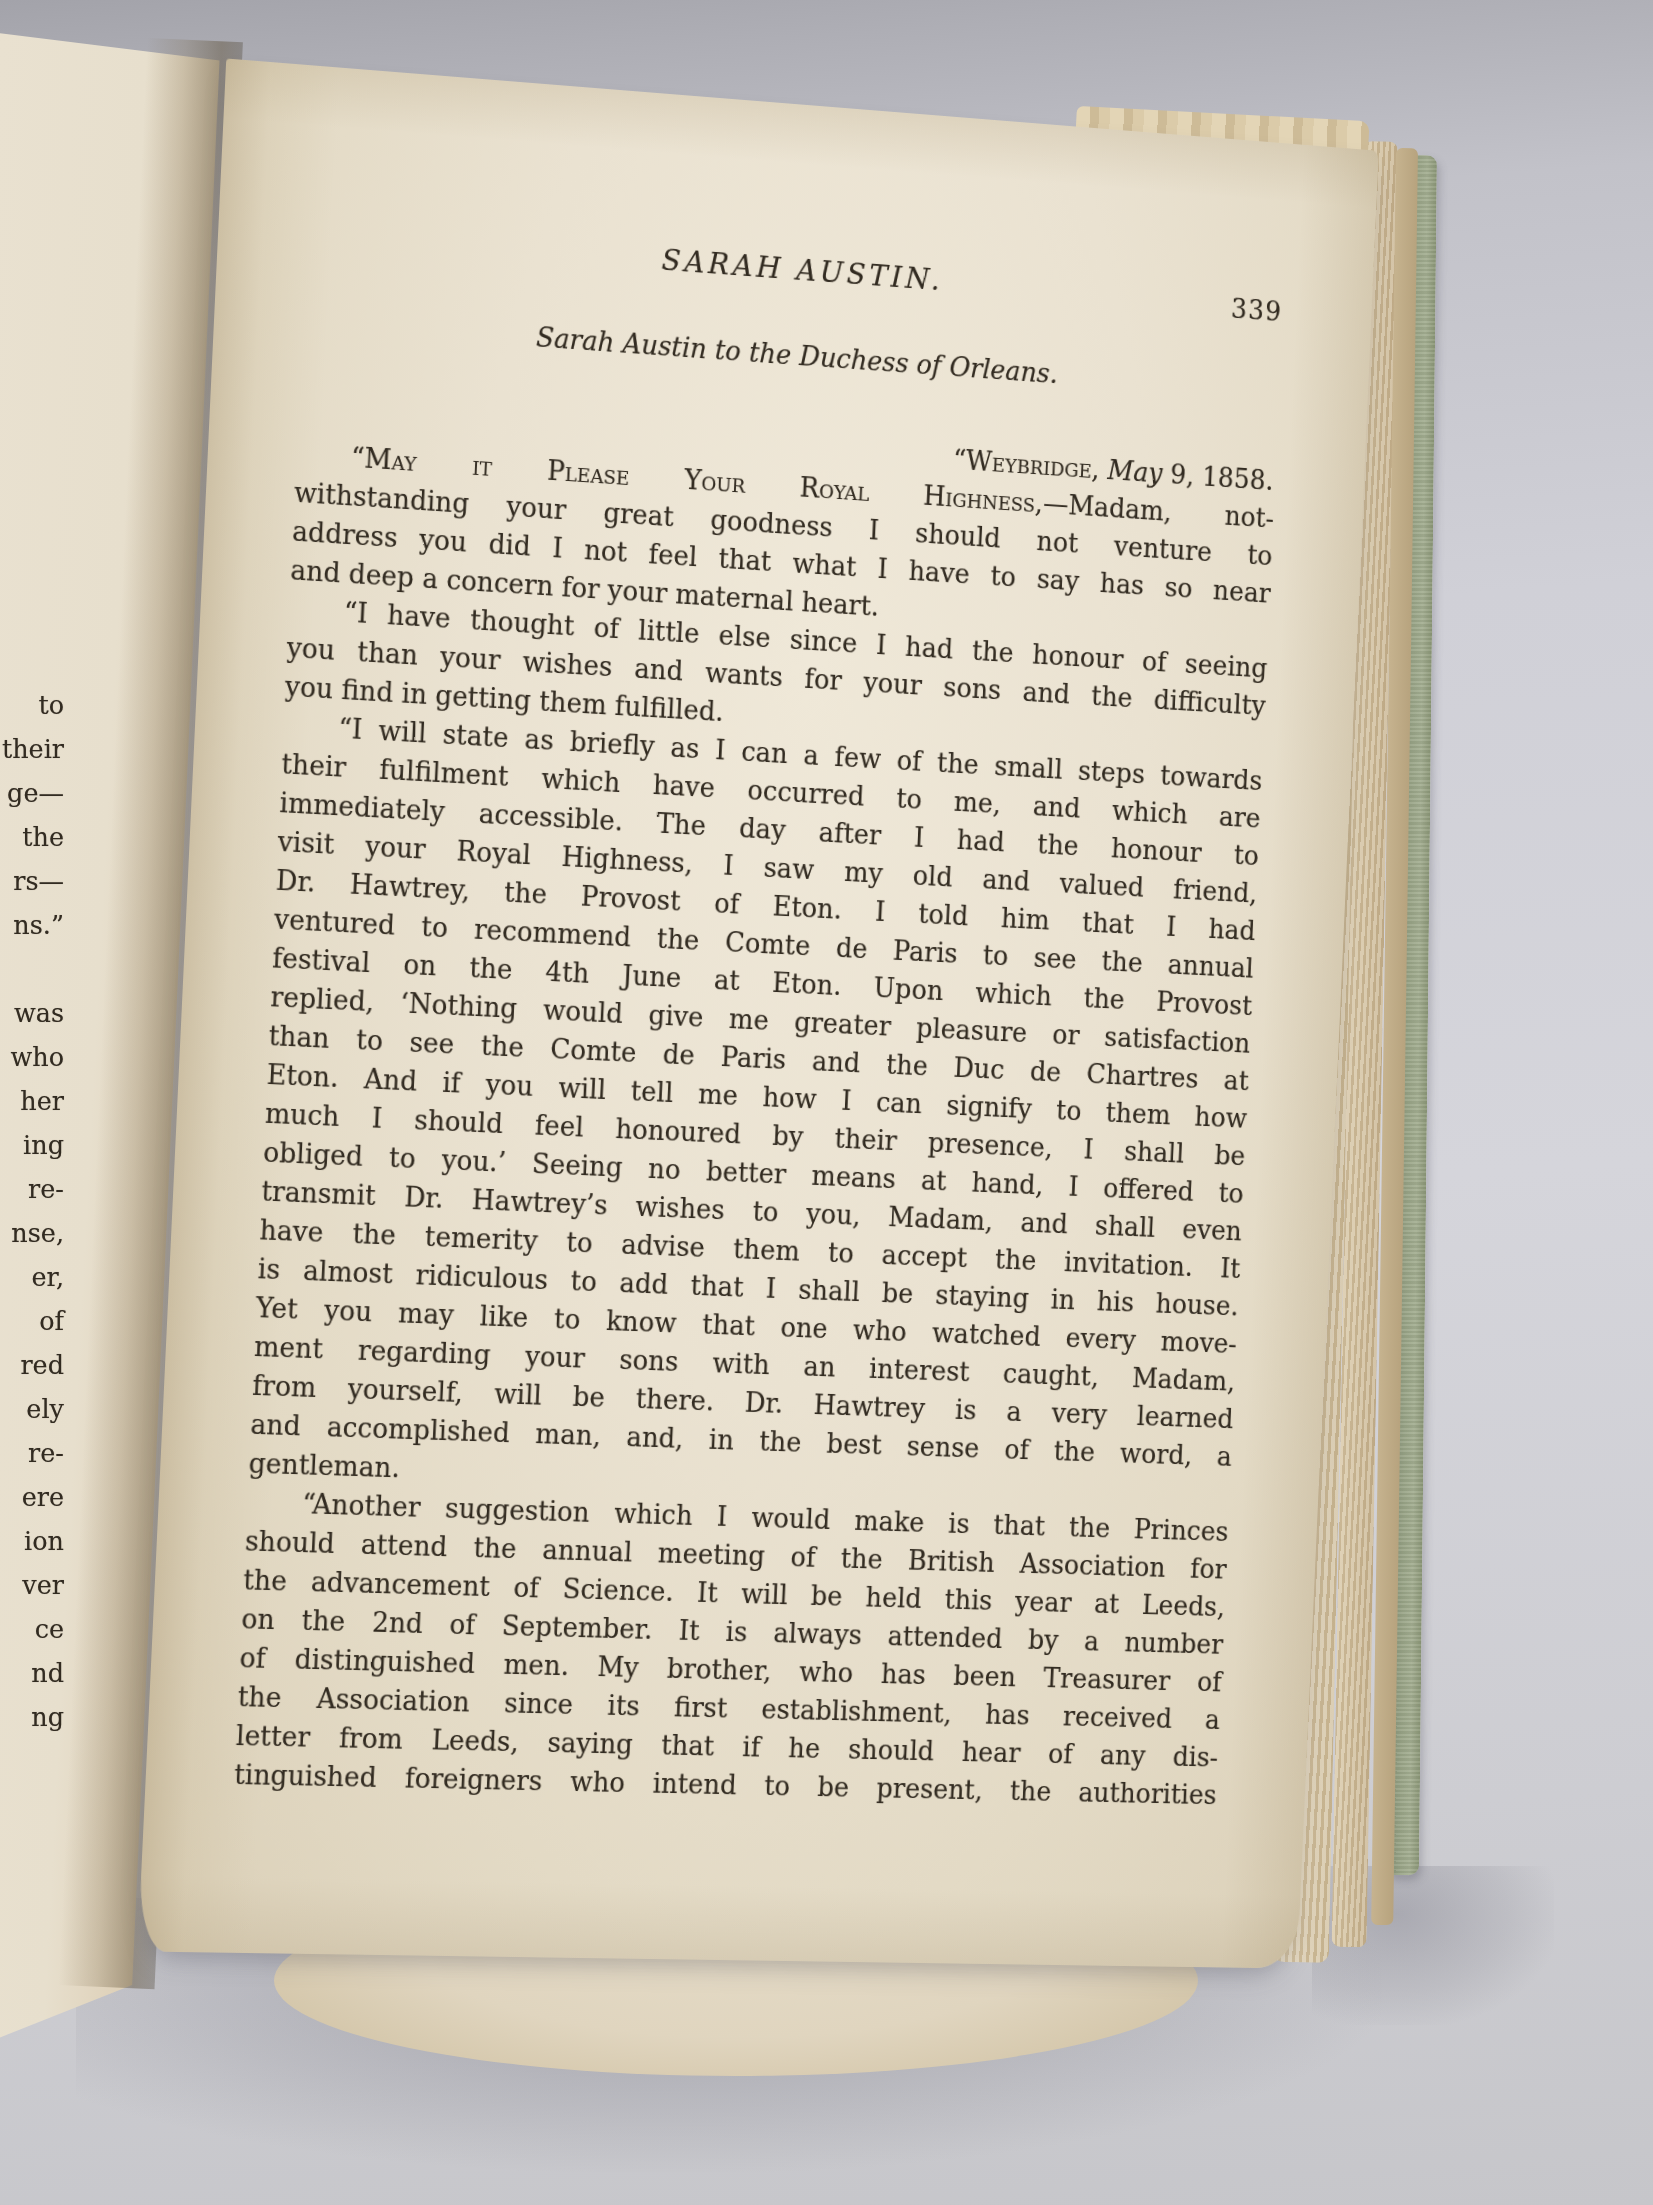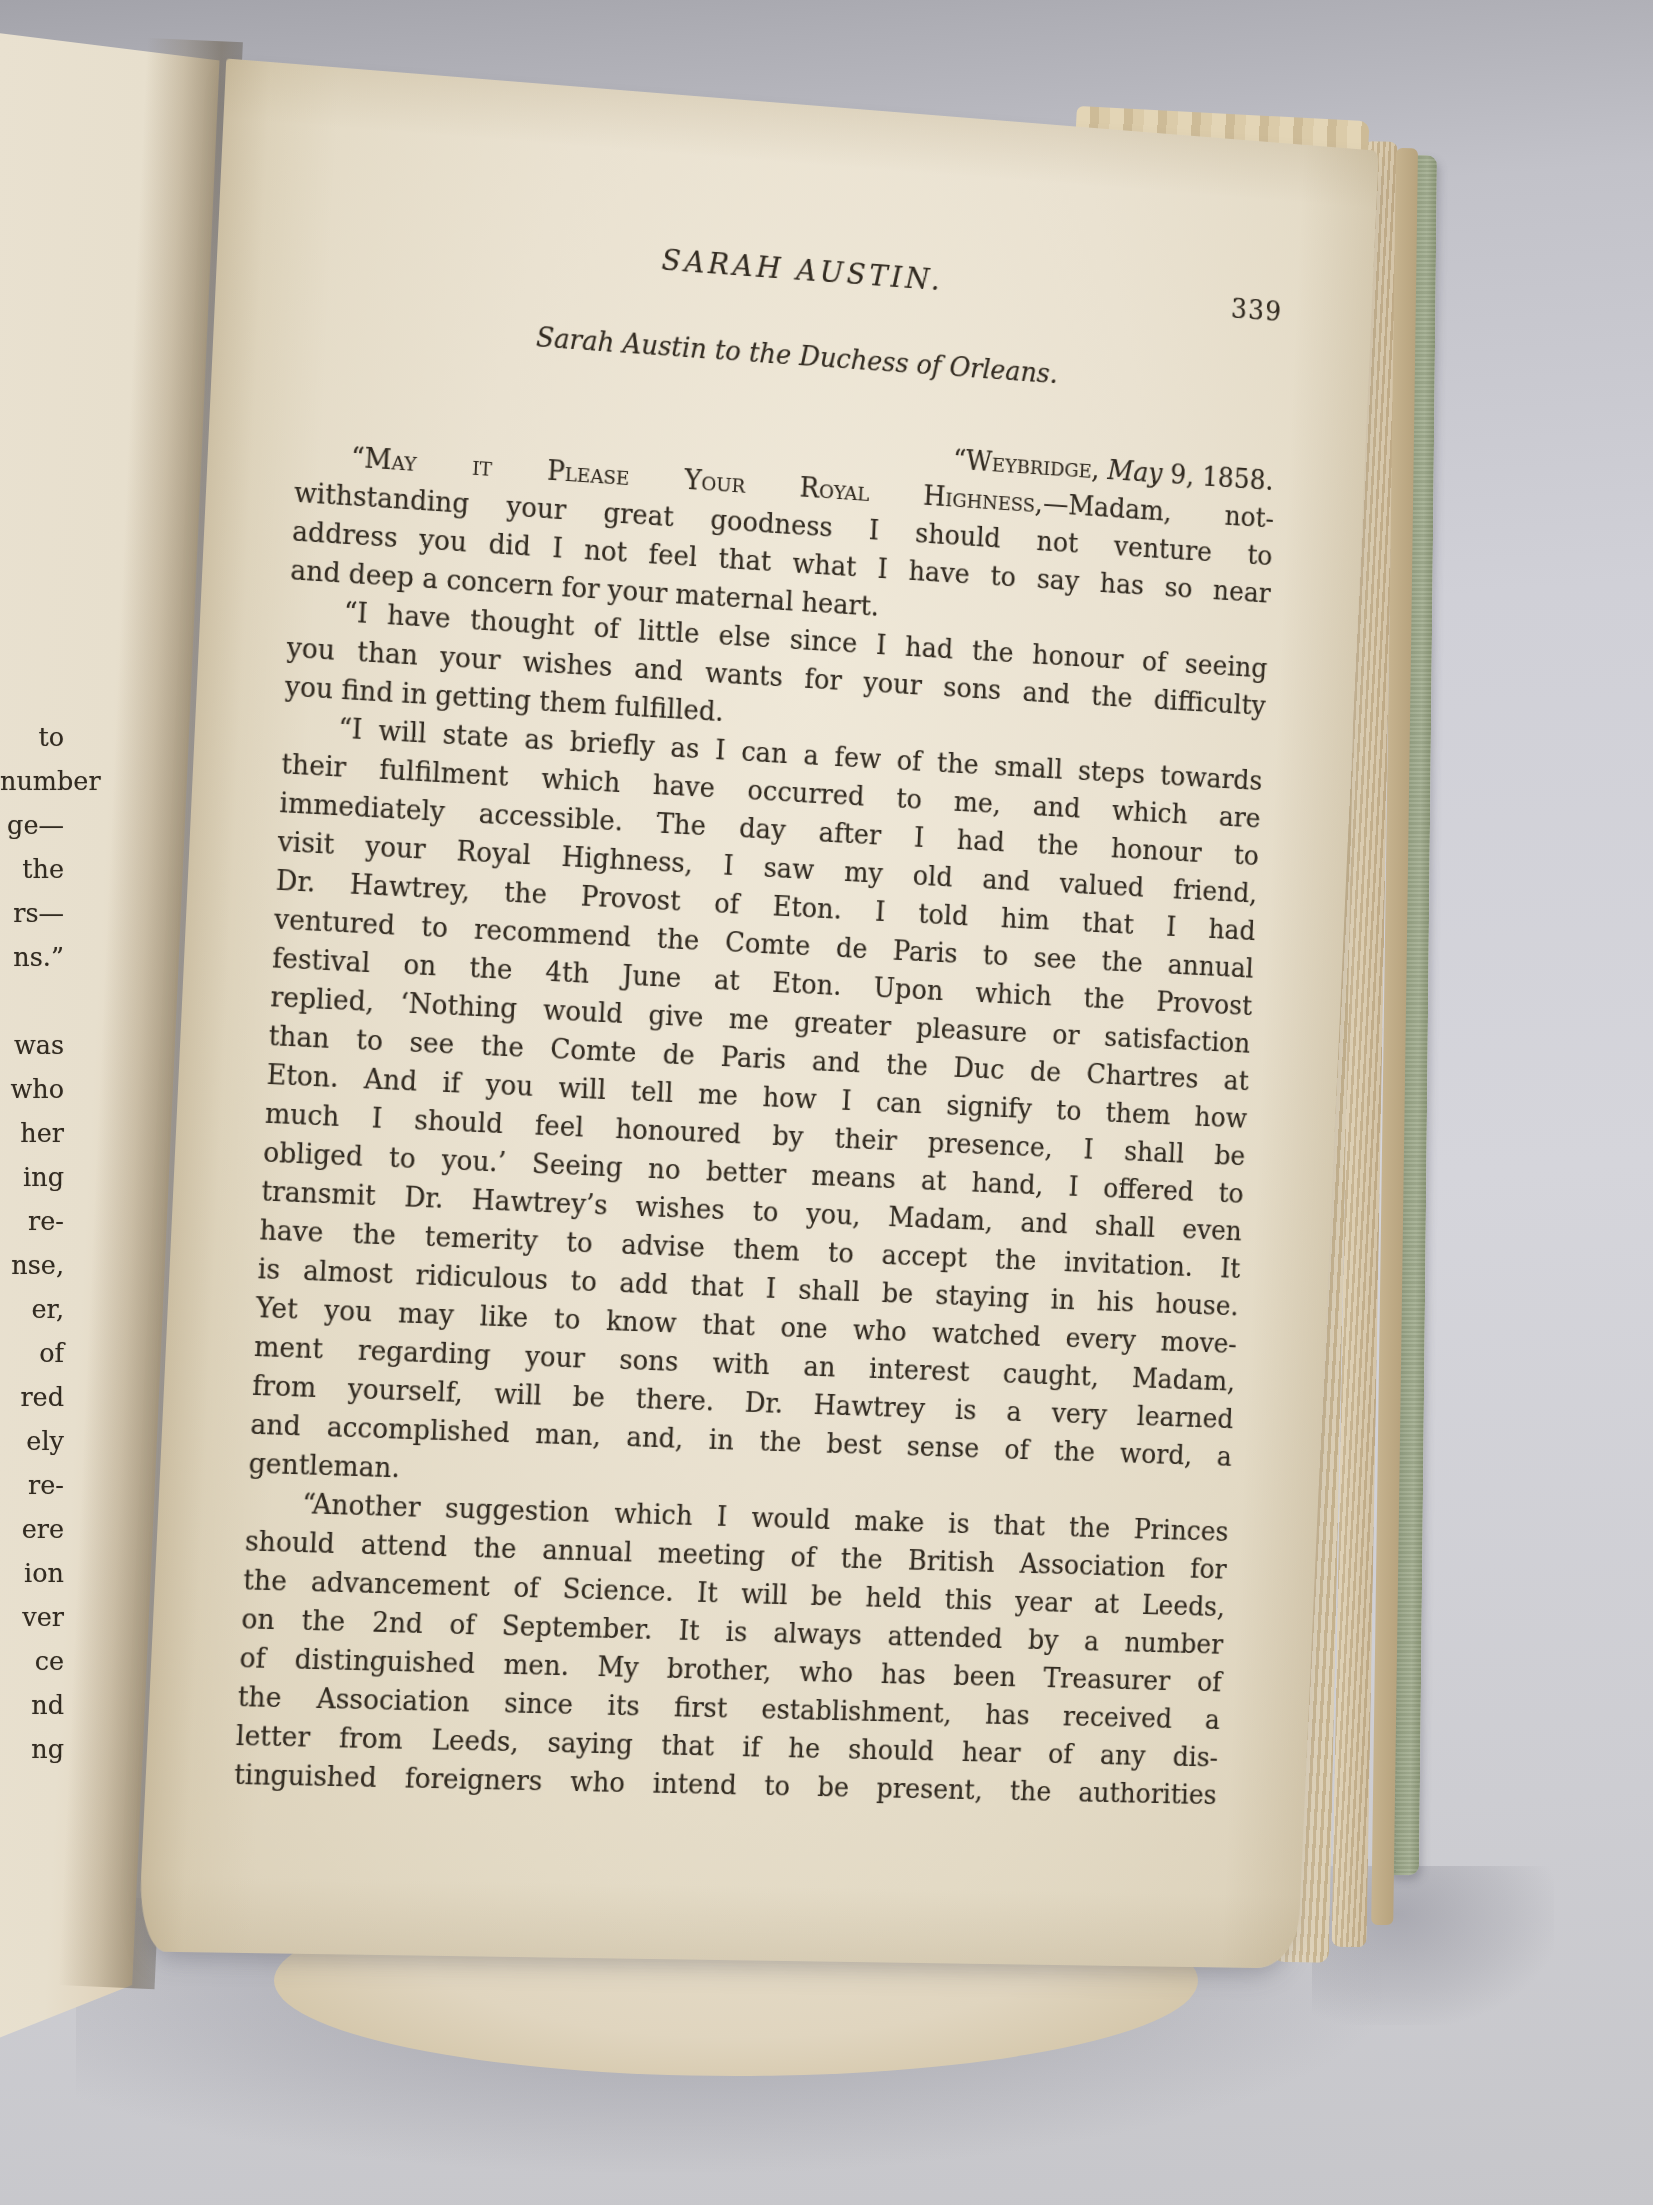--- a/index.html
+++ b/index.html
@@ -70,21 +70,21 @@
       #e9e1d0 0%, #e7dfcd 45%, #ddceb5 72%, #c6b79b 88%, #a89a7c 97%, #91826a 100%);
     clip-path:polygon(0 0.38%, 98% 1.74%, 59% 97.2%, 0 99.8%);
   }
   .gutter-shadow{
     position:absolute;left:147px;top:38px;width:96px;height:1949px;z-index:8;
     transform:rotate(2.6deg);transform-origin:top left;
     background:linear-gradient(90deg,
       rgba(0,0,0,0) 0%, rgba(115,98,66,.22) 40%, rgba(86,72,46,.42) 78%, rgba(62,52,34,.30) 100%);
   }
   .left-fragments{
-    position:absolute;left:0;top:715px;width:64px;z-index:12;
+    position:absolute;left:0;top:683px;width:64px;z-index:12;
     font-size:25.5px;line-height:44px;text-align:right;
     color:var(--ink,#322b21);
     text-shadow:0 0 0.8px rgba(49,43,34,.4);
   }
   .left-fragments .frag{min-height:44px;}
   
   .page-bulge{
     position:absolute;left:274px;top:1885px;width:924px;height:191px;z-index:9;
     border-radius:50%;
     background:radial-gradient(ellipse at 50% 10%,
@@ -140,21 +140,21 @@
   <div class="cover"></div>
   <div class="stack1"></div>
   <div class="stack2"></div>
   <div class="stack3"></div>
   <div class="deckle"></div>
 
   <div class="left-page"></div>
   <div class="gutter-shadow"></div>
   <div class="left-fragments">
       <div class="frag">to</div>
-      <div class="frag">number</div>
+      <div class="frag">their</div>
       <div class="frag">ge—</div>
       <div class="frag">the</div>
       <div class="frag">rs—</div>
       <div class="frag">ns.”</div>
       <div class="frag"></div>
       <div class="frag">was</div>
       <div class="frag">who</div>
       <div class="frag">her</div>
       <div class="frag">ing</div>
       <div class="frag">re-</div>

